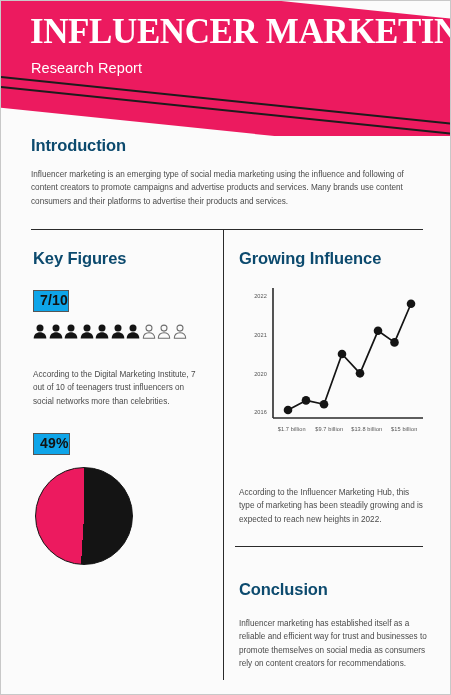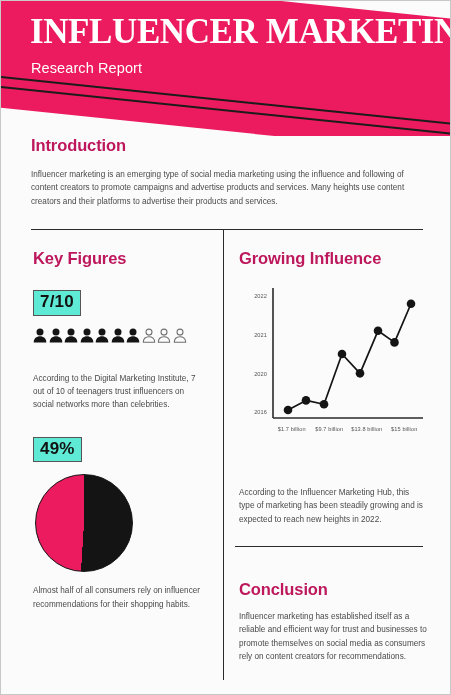--- a/index.html
+++ b/index.html
@@ -75,21 +75,21 @@
     font-size: 14.5px;
     font-weight: normal;
     color: #ffffff;
     letter-spacing: 0.1px;
   }
 
   
   .sec-title {
     font-size: 16.5px;
     font-weight: bold;
-    color: #be185d;
+    color: #0c4a6e;
     letter-spacing: -0.1px;
     margin: 0;
   }
   .body-text {
     font-size: 8.2px;
     line-height: 1.62;
     color: #4a4a4a;
     margin: 0;
   }
   .rule-h {
@@ -120,23 +120,23 @@
   #left-col {
     position: absolute;
     left: 32px; top: 248px;
     width: 172px;
   }
   #left-col .sec-title { margin-bottom: 22px; }
 
   .stat-badge {
     display: inline-block;
     border: 1.1px solid #555;
-    background: #5eead4;
-    padding: 1px 6px 2px 6px;
-    font-size: 17px;
+    background: #0ea5e9;
+    padding: 1px 0 2px 6px;
+    font-size: 14px;
     font-weight: bold;
     color: #121212;
     letter-spacing: 0.2px;
     line-height: 1.22;
   }
 
   .people-row {
     margin-top: 12px;
     display: flex;
     gap: 1.5px;
@@ -168,21 +168,21 @@
   }
   #right-col .sec-title { margin-bottom: 12px; }
   #chart-wrap { margin-left: -2px; }
   .chart-note { margin-top: 32px; width: 186px; }
 
   #conclusion-section {
     position: absolute;
     left: 238px; top: 579px;
     width: 188px;
   }
-  #conclusion-section .sec-title { margin-bottom: 11px; }
+  #conclusion-section .sec-title { margin-bottom: 18px; }
 
   .axis-label {
     font-size: 5.6px;
     fill: #555;
     font-family: "Liberation Sans", sans-serif;
     letter-spacing: 0.1px;
   }
 </style>
 </head>
 <body>
@@ -194,21 +194,21 @@
     <div class="header-rule-a"></div>
     <div class="header-rule-b"></div>
     <div class="header-text">
       <h1 class="header-title">INFLUENCER MARKETING</h1>
       <div class="header-subtitle">Research Report</div>
     </div>
   </div>
 
   <div id="intro-section">
     <h2 class="sec-title">Introduction</h2>
-    <p class="body-text">Influencer marketing is an emerging type of social media marketing using the influence and following of content creators to promote campaigns and advertise products and services. Many heights use content creators and their platforms to advertise their products and services.</p>
+    <p class="body-text">Influencer marketing is an emerging type of social media marketing using the influence and following of content creators to promote campaigns and advertise products and services. Many brands use content consumers and their platforms to advertise their products and services.</p>
   </div>
 
   <div class="rule-h" id="divider-top"></div>
   <div class="rule-v" id="divider-vert"></div>
   <div class="rule-h" id="divider-mid"></div>
 
   <div id="left-col">
     <h2 class="sec-title">Key Figures</h2>
 
     <div>
@@ -258,21 +258,20 @@
         </svg>
       </div>
 
     <p class="body-text kf-note">According to the Digital Marketing Institute, 7 out of 10 of teenagers trust influencers on social networks more than celebrities.</p>
 
     <div id="pie-block">
       <div>
         <span class="stat-badge">49%</span>
       </div>
       <div class="pie" id="pie-chart" style="background: conic-gradient(rgb(20, 20, 20) 0deg, rgb(20, 20, 20) 183.6deg, rgb(236, 26, 95) 183.6deg, rgb(236, 26, 95) 360deg);"></div>
-      <p class="body-text pie-note">Almost half of all consumers rely on influencer recommendations for their shopping habits.</p>
     </div>
   </div>
 
   <div id="right-col">
     <h2 class="sec-title">Growing Influence</h2>
 
     <div id="chart-wrap">
       <svg id="line-chart" width="190" height="170" viewBox="0 0 190 170">
           <line x1="36" y1="8" x2="36" y2="138" stroke="#2a2a2a" stroke-width="1.6"></line>
           <line x1="36" y1="138" x2="186" y2="138" stroke="#2a2a2a" stroke-width="1.3"></line>

